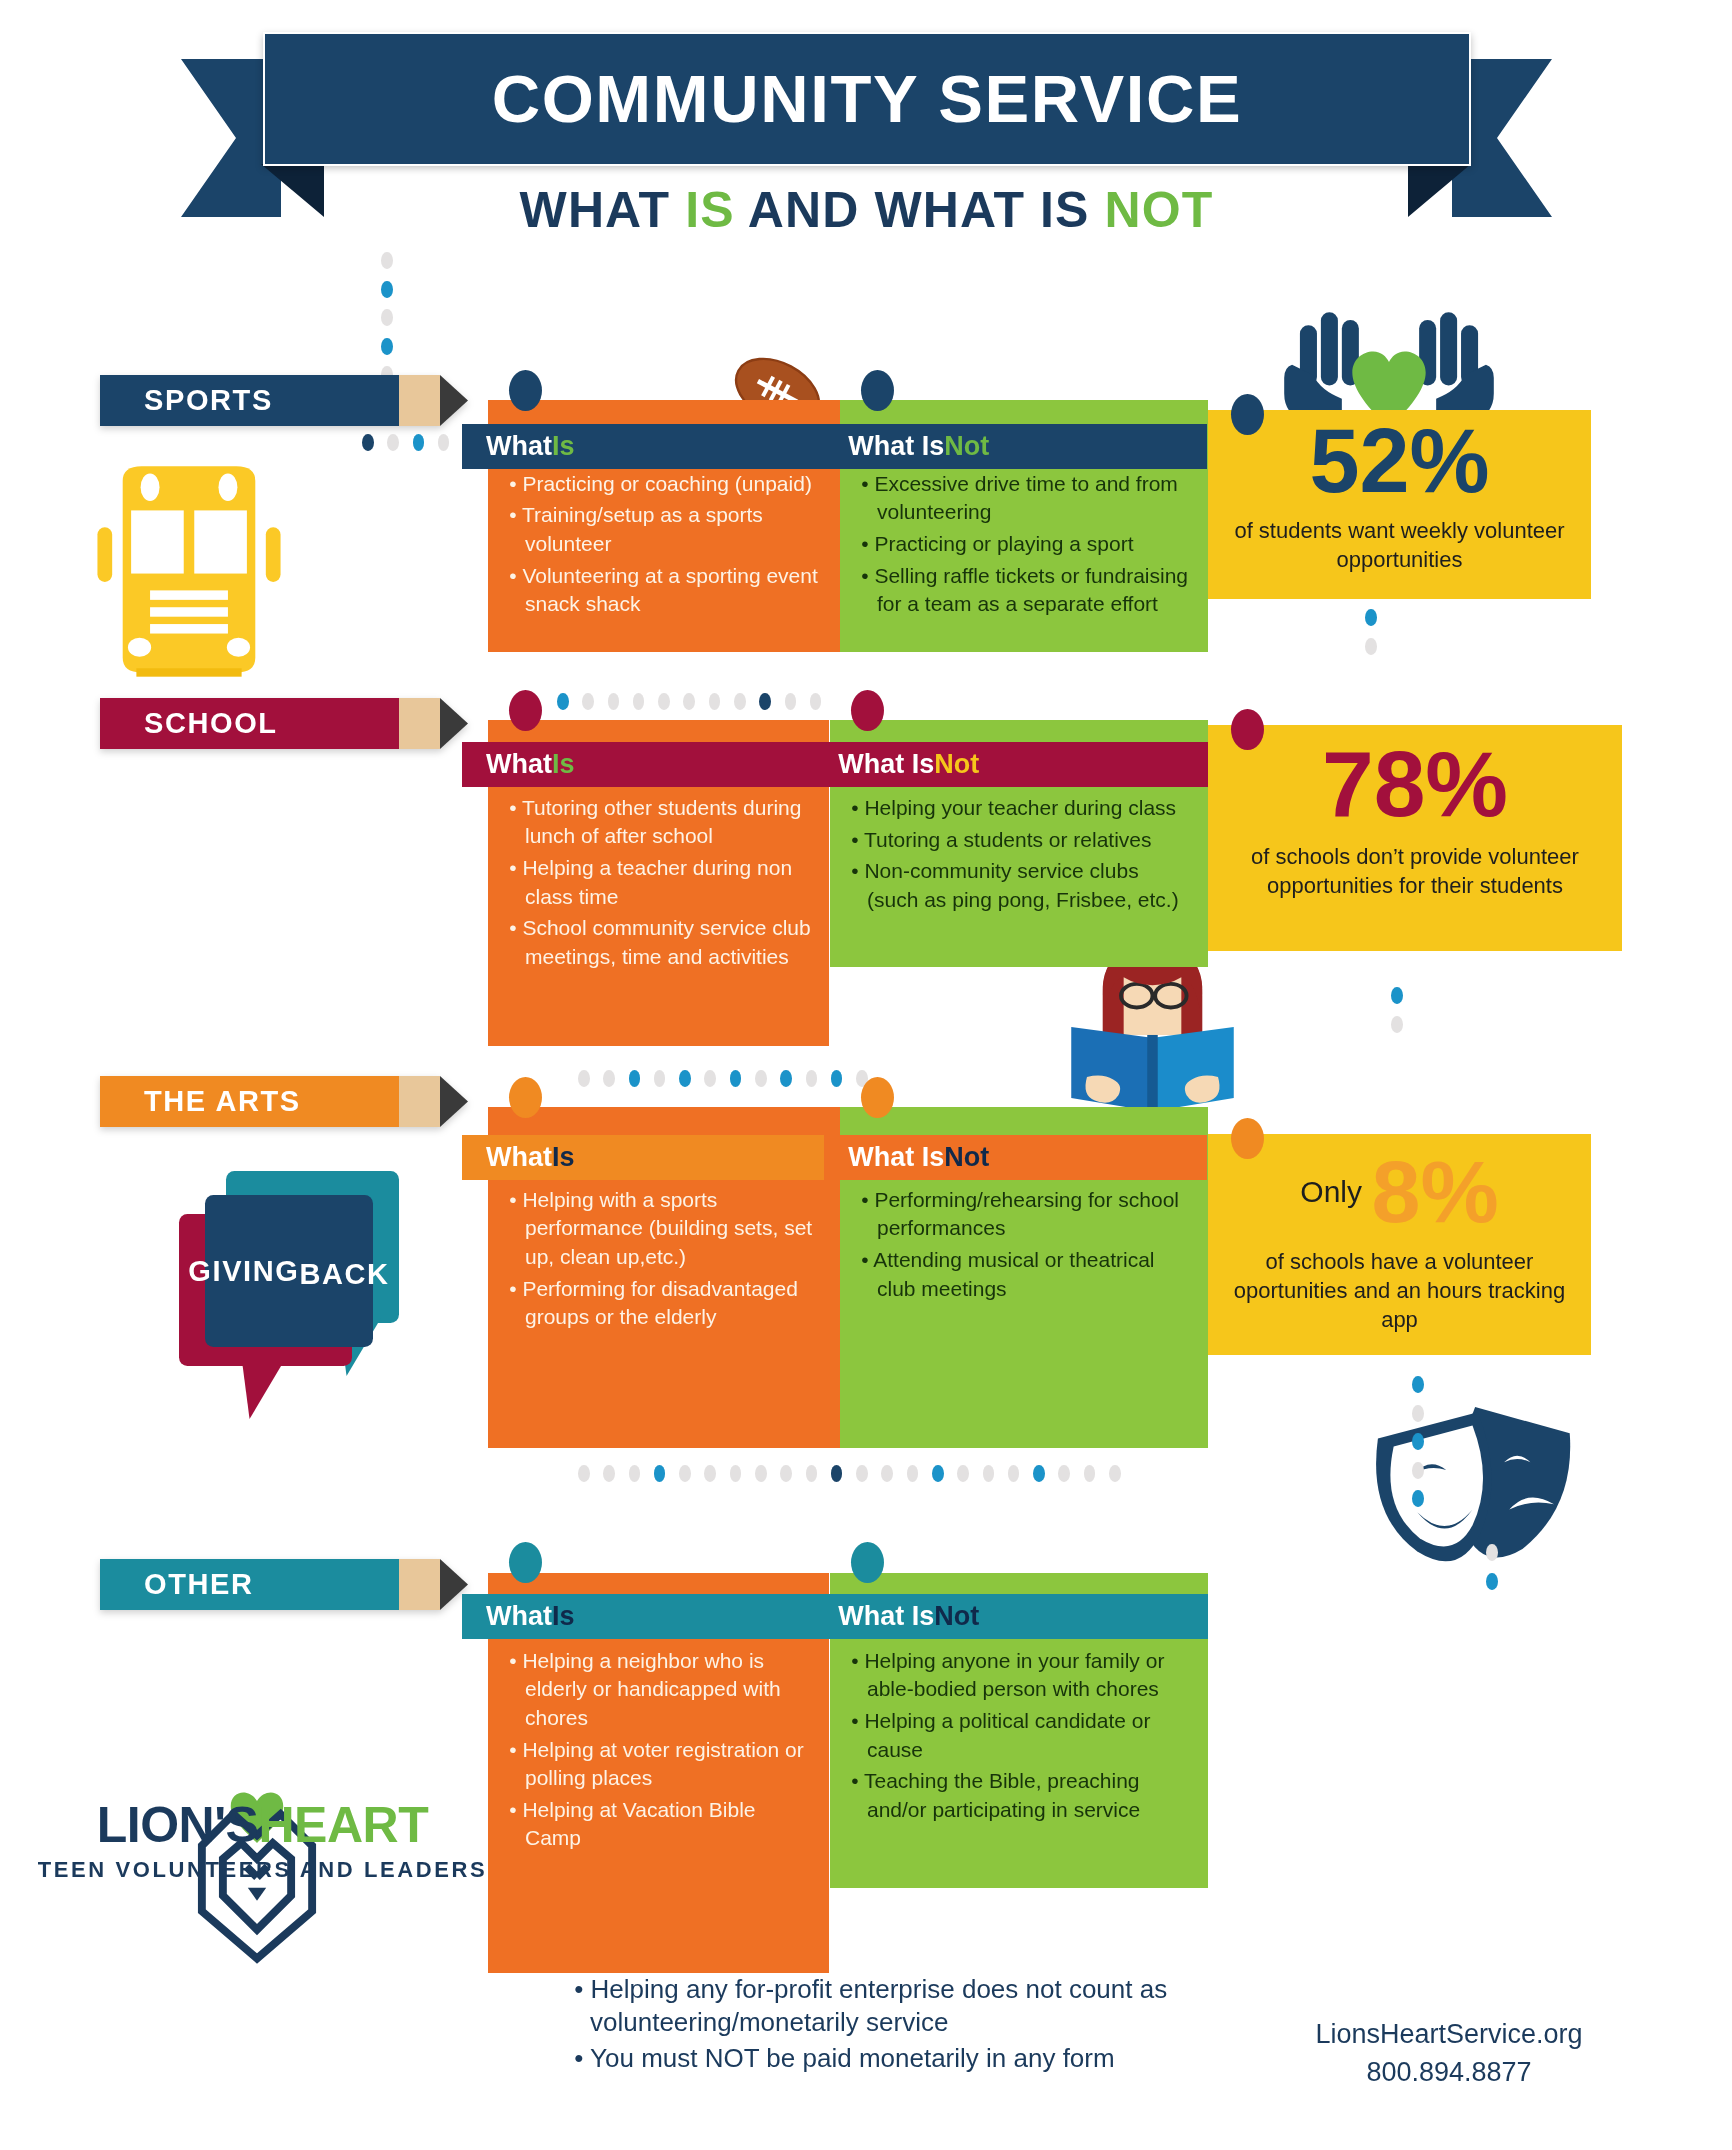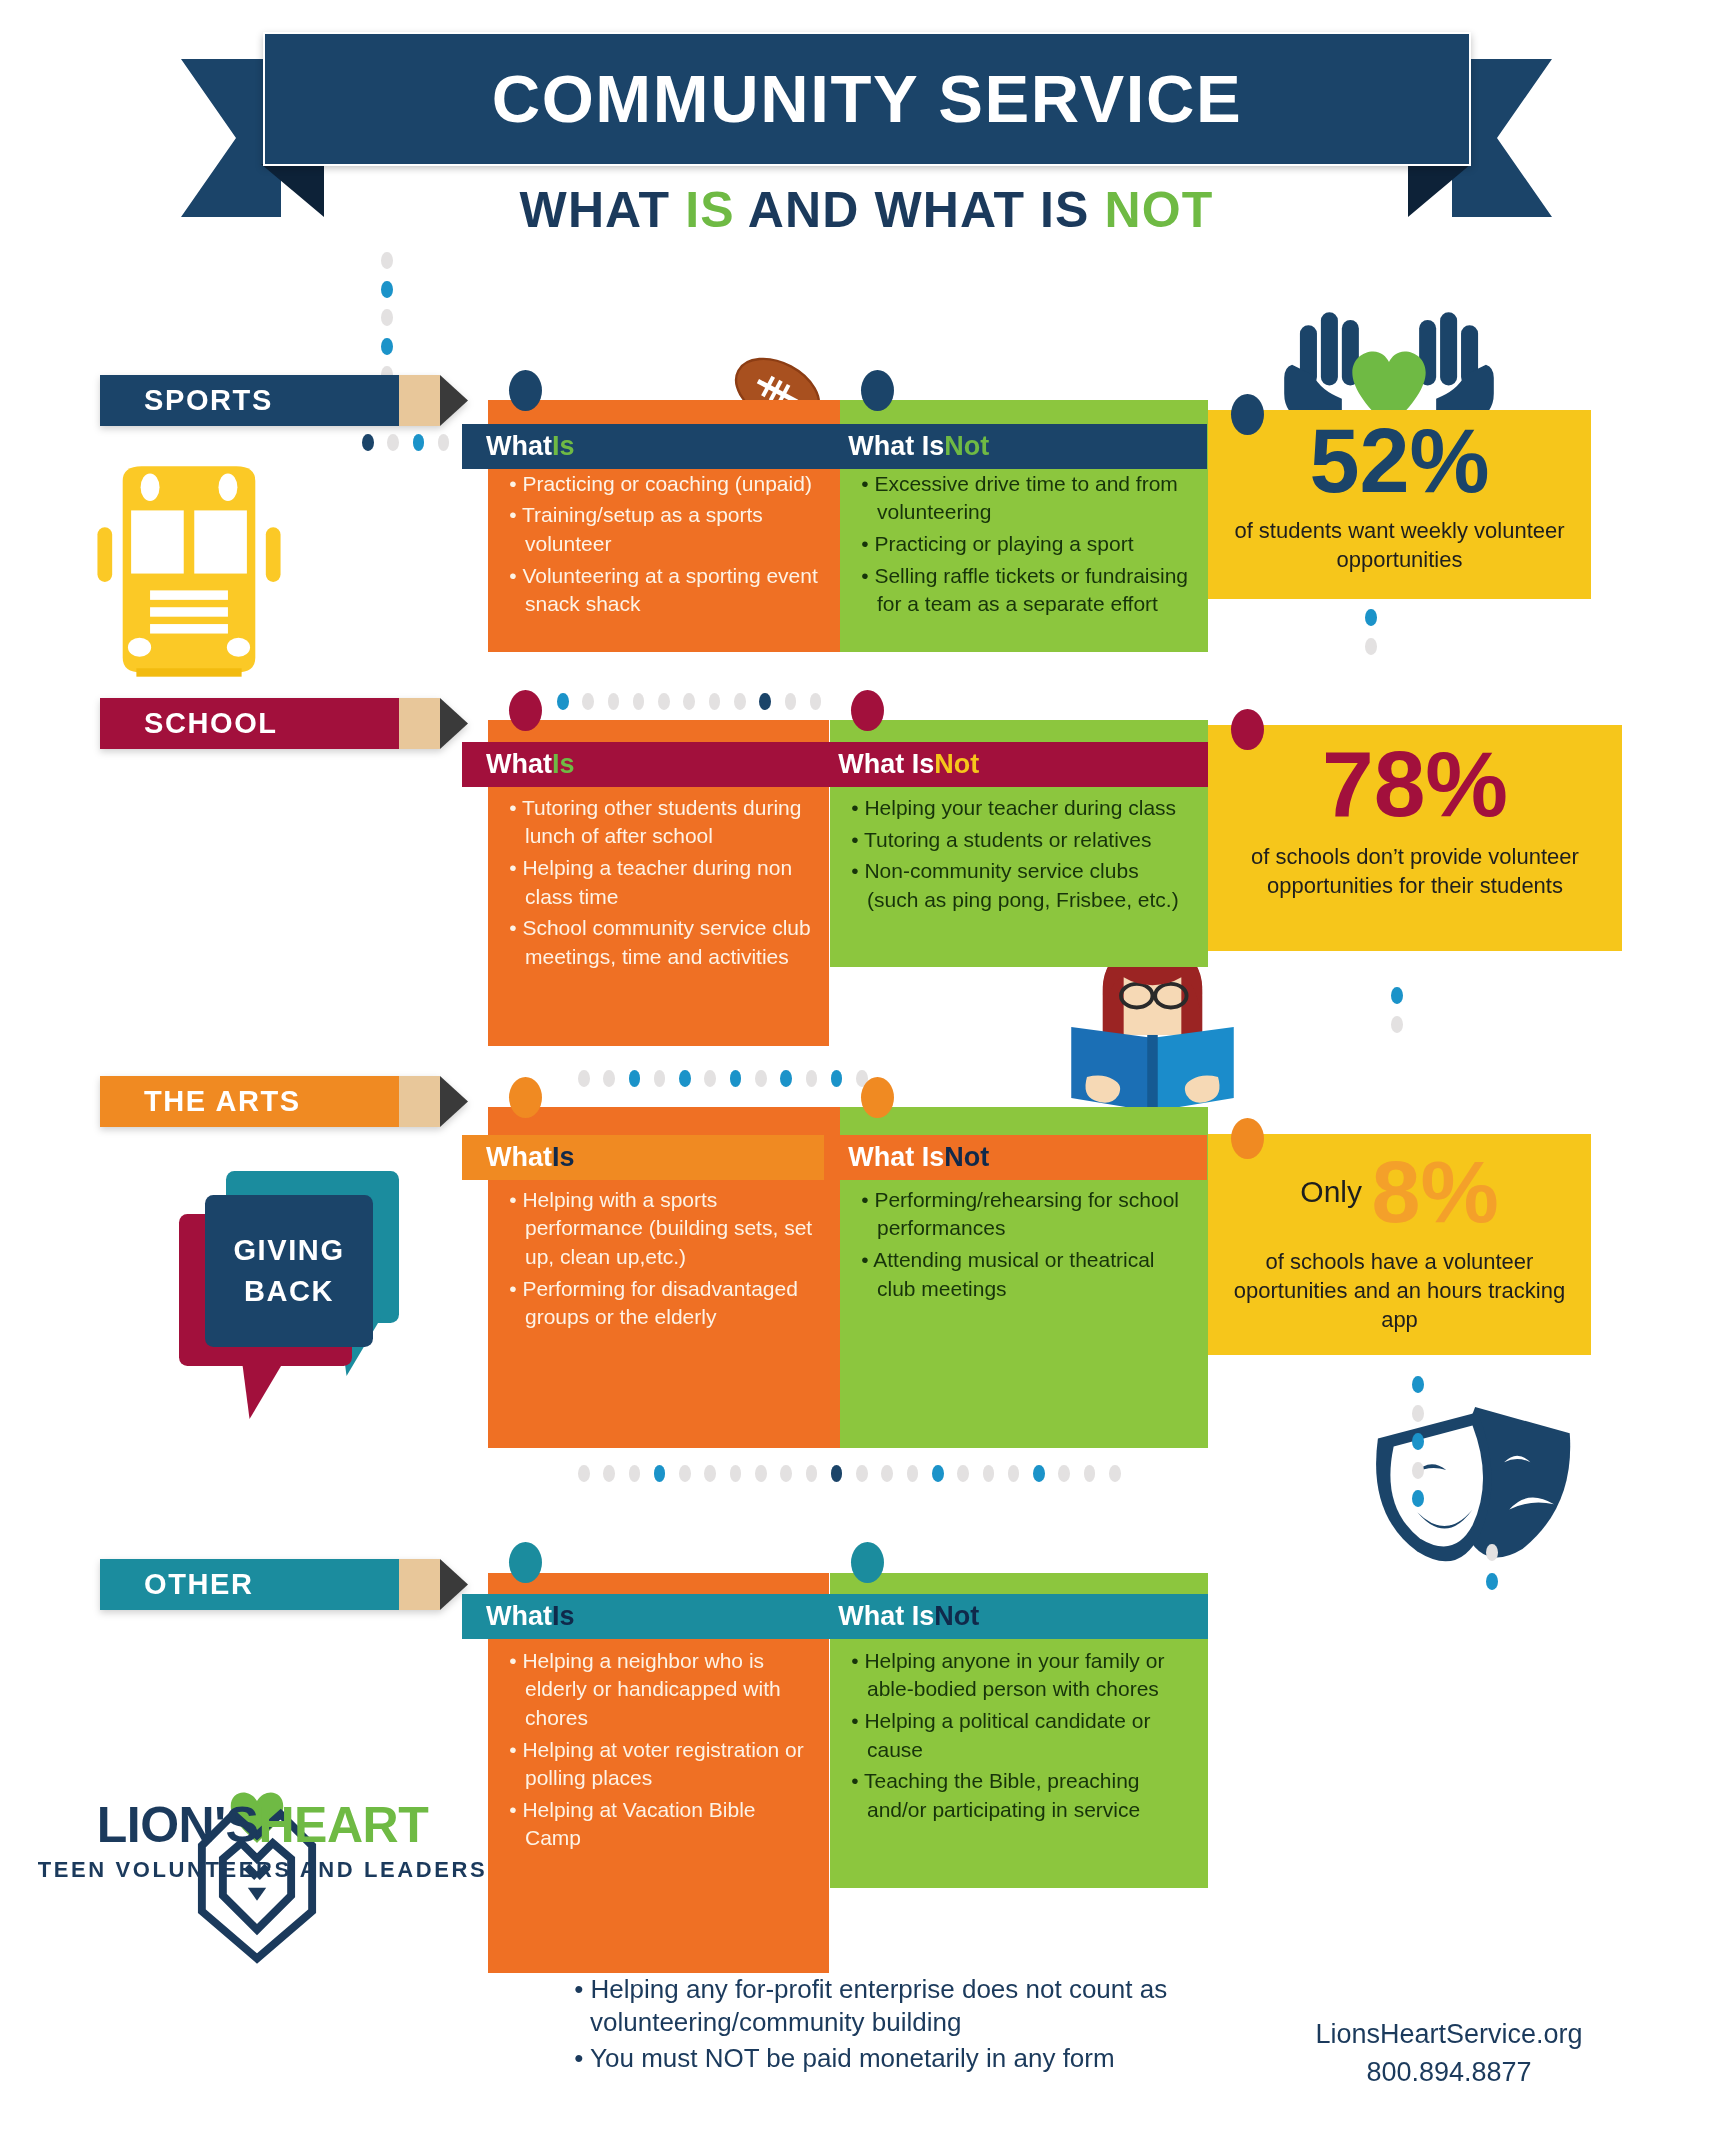--- a/index.html
+++ b/index.html
@@ -322,21 +322,21 @@
     <div class="dot grey"></div>
     <div class="dot blue"></div>
     <div class="dot grey"></div>
   </div>
 
   <div style="position:absolute; left:179px; top:1171px; width:284px; height:236px;">
     <div class="bub" style="left:47px; top:0; width:173px; height:152px; background:#1b8c9e;"></div>
     <div class="bub-tail" style="left:160px; top:147px; width:42px; height:58px; background:#1b8c9e; clip-path:polygon(0 0,100% 0,18% 100%);"></div>
     <div class="bub" style="left:0px; top:43px; width:173px; height:152px; background:#a2103c;"></div>
     <div class="bub-tail" style="left:63px; top:190px; width:42px; height:58px; background:#a2103c; clip-path:polygon(0 0,100% 0,18% 100%);"></div>
-    <div class="bub" style="left:26px; top:24px; width:168px; height:152px; background:#1b4469; display:flex; flex-direction:column; align-items:center; justify-content:center;">
+    <div class="bub" style="left:26px; top:24px; width:168px; height:152px; background:#1b4469; display:flex; align-items:center; justify-content:center;">
       <div style="color:#fff; font-size:29px; font-weight:bold; letter-spacing:1.6px;">GIVING</div>
       <div style="color:#fff; font-size:29px; font-weight:bold; letter-spacing:1.6px; margin-top:7.4px;">BACK</div>
     </div>
   </div>
 
   <div class="panel" style="left:488px; top:1092px; width:352px; height:336px;">
     <div class="marker" style="left:21px; top:-14.7px; background:#f08a22;"></div>
     <div class="bodybox" style="left:0; top:14.7px; width:352px; height:341px; background:#ef7024;">
       <ul class="is-list" style="padding-top:79px;">
         <li>Helping with a sports performance (building sets, set up, clean up,etc.)</li>
@@ -469,21 +469,21 @@
   </svg>
 
   <div class="logo-wrap">
     <div class="logo-text"><span class="a">LION'S</span><span class="b">HEART</span></div>
     <div class="logo-sub">TEEN VOLUNTEERS AND LEADERS</div>
   </div>
 
   <div class="footer-note">
     <div class="ttl">PLEASE NOTE:</div>
     <ul>
-      <li>Helping any for-profit enterprise does not count as volunteering/community building</li>
+      <li>Helping any for-profit enterprise does not count as volunteering/monetarily service</li>
       <li>You must NOT be paid monetarily in any form</li>
     </ul>
   </div>
 
   <div class="contact">
     <div>LionsHeartService.org</div>
     <div>800.894.8877</div>
   </div>
 
 </div>

